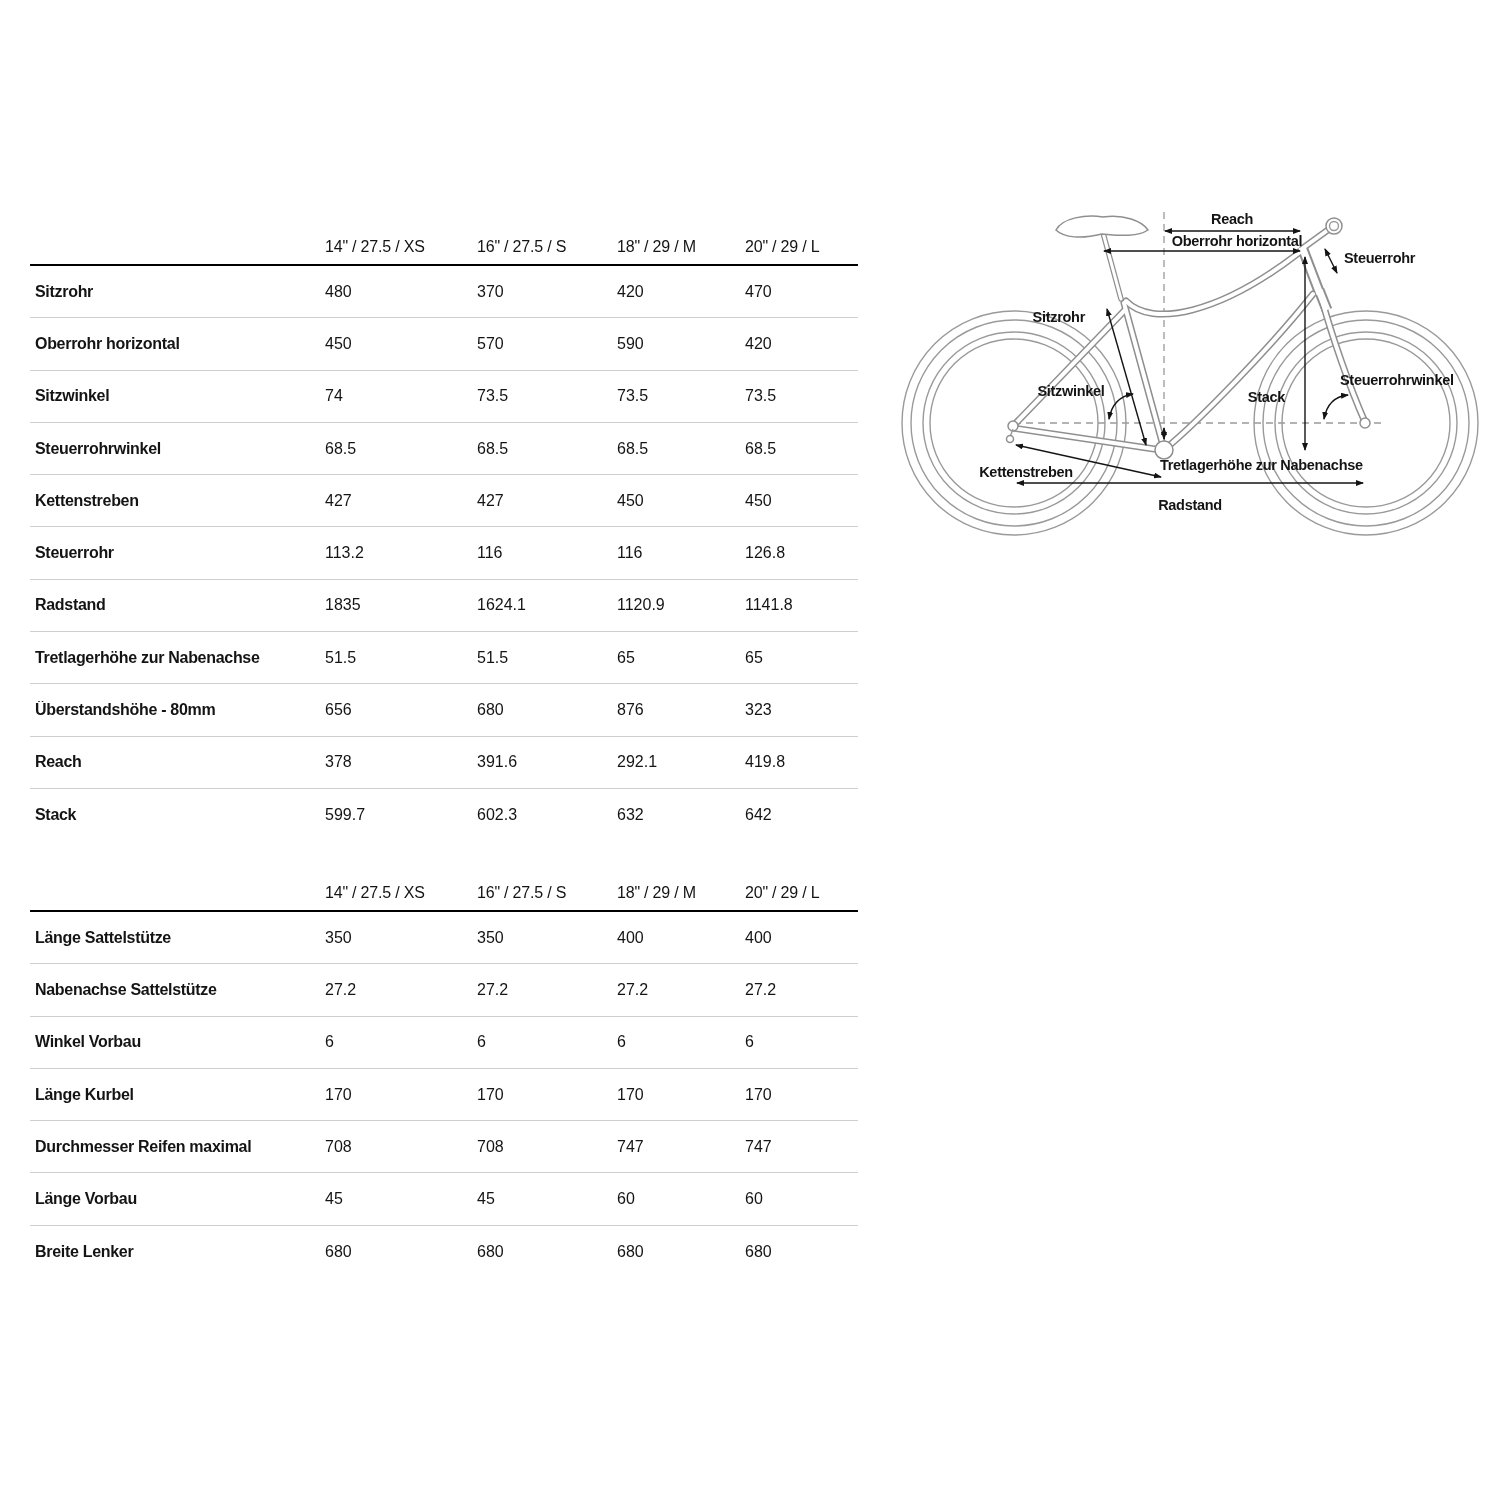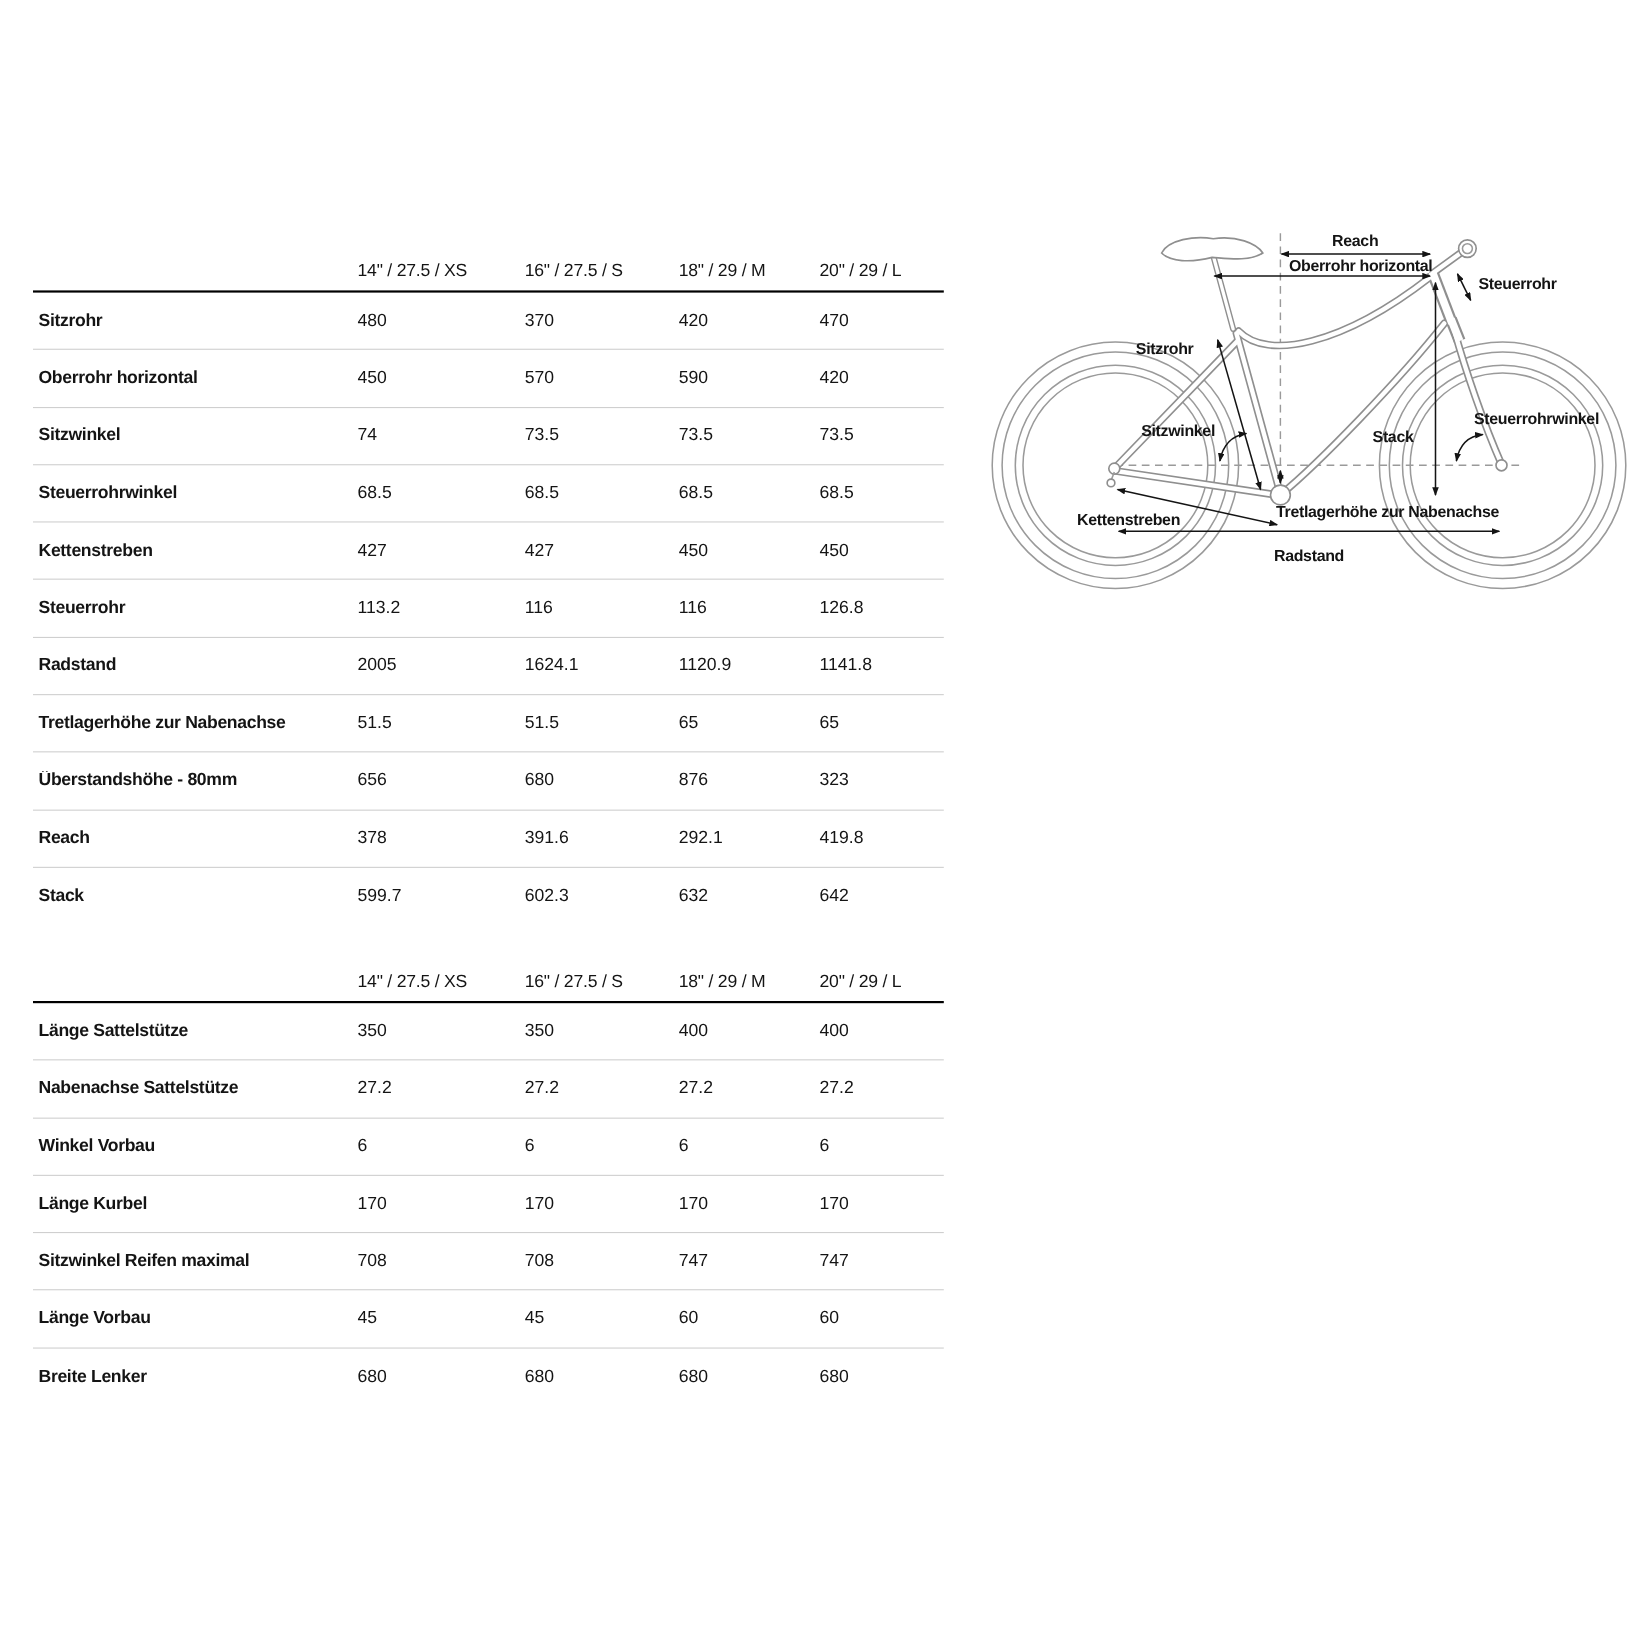--- a/index.html
+++ b/index.html
@@ -141,21 +141,21 @@
       <div class="trow">
         <div class="cell label-cell">Steuerrohr</div>
         <div class="cell">113.2</div>
         <div class="cell">116</div>
         <div class="cell">116</div>
         <div class="cell">126.8</div>
       </div>
 
       <div class="trow">
         <div class="cell label-cell">Radstand</div>
-        <div class="cell">2005</div>
+        <div class="cell">1835</div>
         <div class="cell">1624.1</div>
         <div class="cell">1120.9</div>
         <div class="cell">1141.8</div>
       </div>
 
       <div class="trow">
         <div class="cell label-cell">Tretlagerhöhe zur Nabenachse</div>
         <div class="cell">51.5</div>
         <div class="cell">51.5</div>
         <div class="cell">65</div>
@@ -228,21 +228,21 @@
 
       <div class="trow">
         <div class="cell label-cell">Länge Kurbel</div>
         <div class="cell">170</div>
         <div class="cell">170</div>
         <div class="cell">170</div>
         <div class="cell">170</div>
       </div>
 
       <div class="trow">
-        <div class="cell label-cell">Sitzwinkel Reifen maximal</div>
+        <div class="cell label-cell">Durchmesser Reifen maximal</div>
         <div class="cell">708</div>
         <div class="cell">708</div>
         <div class="cell">747</div>
         <div class="cell">747</div>
       </div>
 
       <div class="trow">
         <div class="cell label-cell">Länge Vorbau</div>
         <div class="cell">45</div>
         <div class="cell">45</div>

